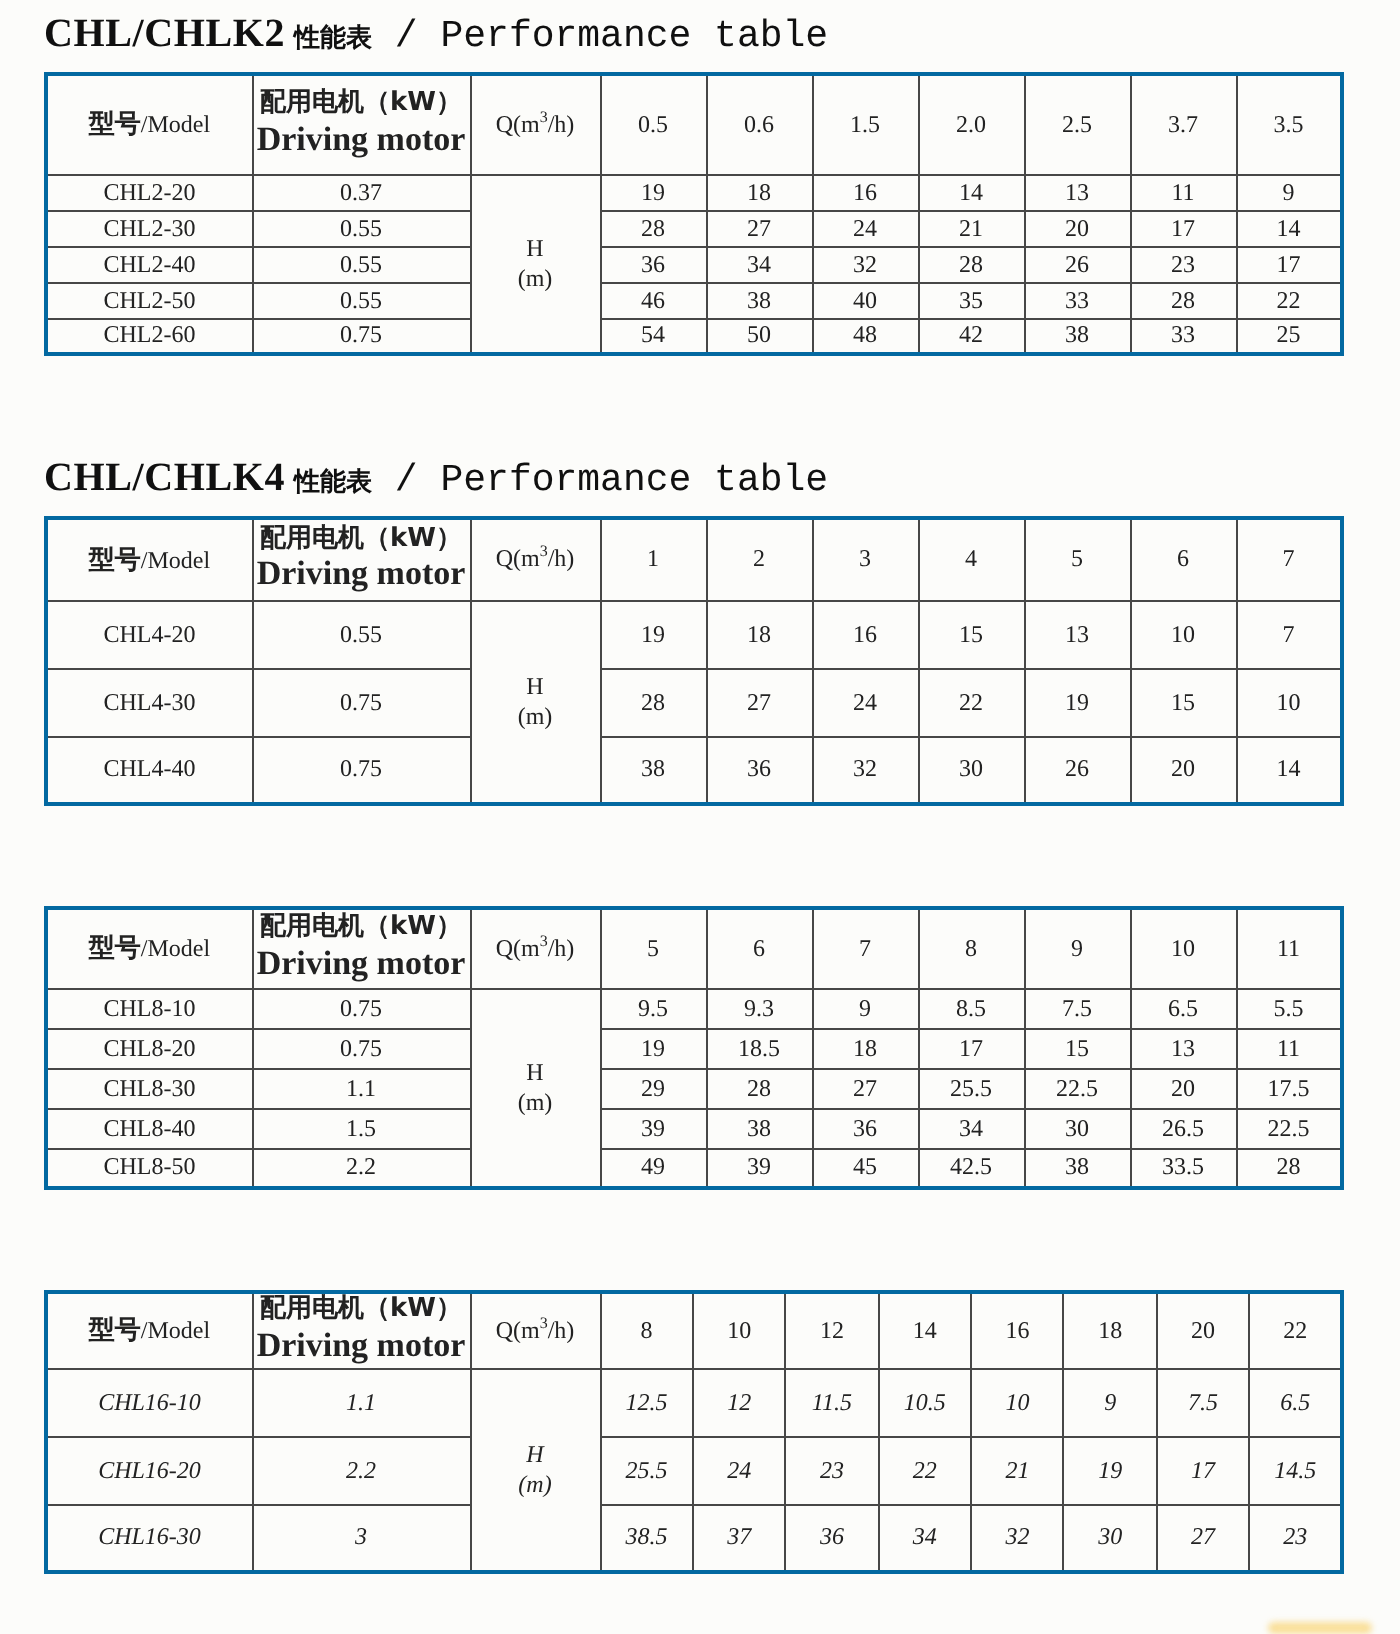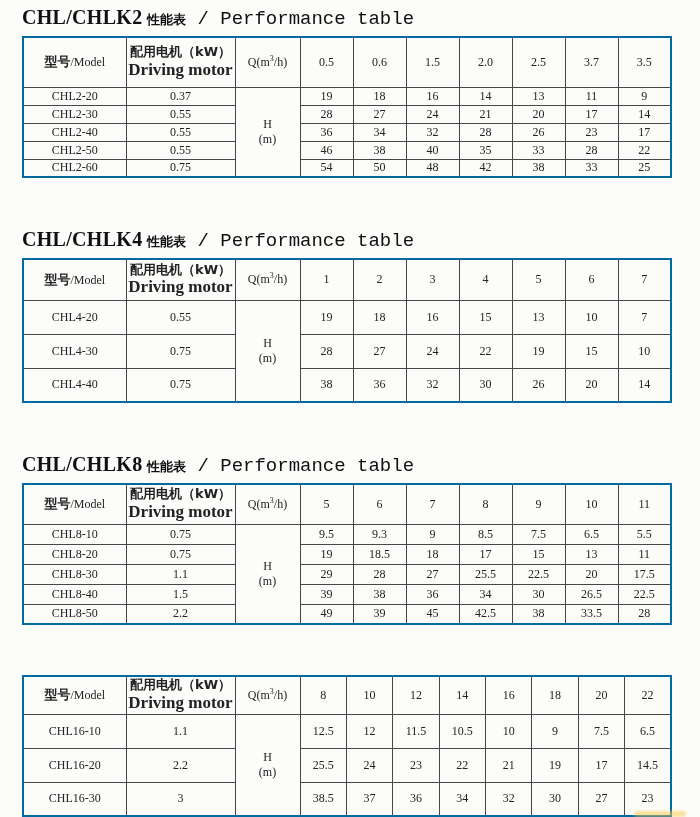--- a/index.html
+++ b/index.html
@@ -45,21 +45,21 @@
     overflow: hidden;
   }
   .col-model { width: 103px; }
   .col-motor { width: 109px; }
   .col-q     { width: 65px;  }
 
   
   .t1 tr.hdr  { height: 50px; } .t1 tr.drow { height: 18px; }
   .t2 tr.hdr  { height: 41px; } .t2 tr.drow { height: 34px; }
   .t3 tr.hdr  { height: 40px; } .t3 tr.drow { height: 20px; }
-  .t4 tr.hdr  { height: 38px; } .t4 tr.drow { height: 34px; }
+  .t4 tr.hdr  { height: 38px; } .t4 tr.drow { height: 34px; font-style: italic; }
 
   td.model-h { font-size: 13px; }
   td.motor-h { line-height: 1.15; }
   td.motor-h .cn, td.model-h .cn {
     font-family: "DejaVu Sans", sans-serif;
     font-weight: bold;
     font-size: 13px;
   }
   td.motor-h .en { font-size: 17px; font-weight: bold; }
   td.q-h  { font-size: 13px; }
@@ -239,21 +239,20 @@
             <td class="val-c">32</td>
             <td class="val-c">30</td>
             <td class="val-c">26</td>
             <td class="val-c">20</td>
             <td class="val-c">14</td>
           </tr>
         </tbody>
       </table>
     </section>
     <section class="section t3">
-      <h2 class="sec-title"><span class="title-code">CHL/CHLK8</span><span class="title-cn"> 性能表</span><span class="title-en"> / Performance table</span></h2>
       <table class="perf">
         <colgroup>
           <col class="col-model">
           <col class="col-motor">
           <col class="col-q">
           <col class="col-flow">
           <col class="col-flow">
           <col class="col-flow">
           <col class="col-flow">
           <col class="col-flow">

